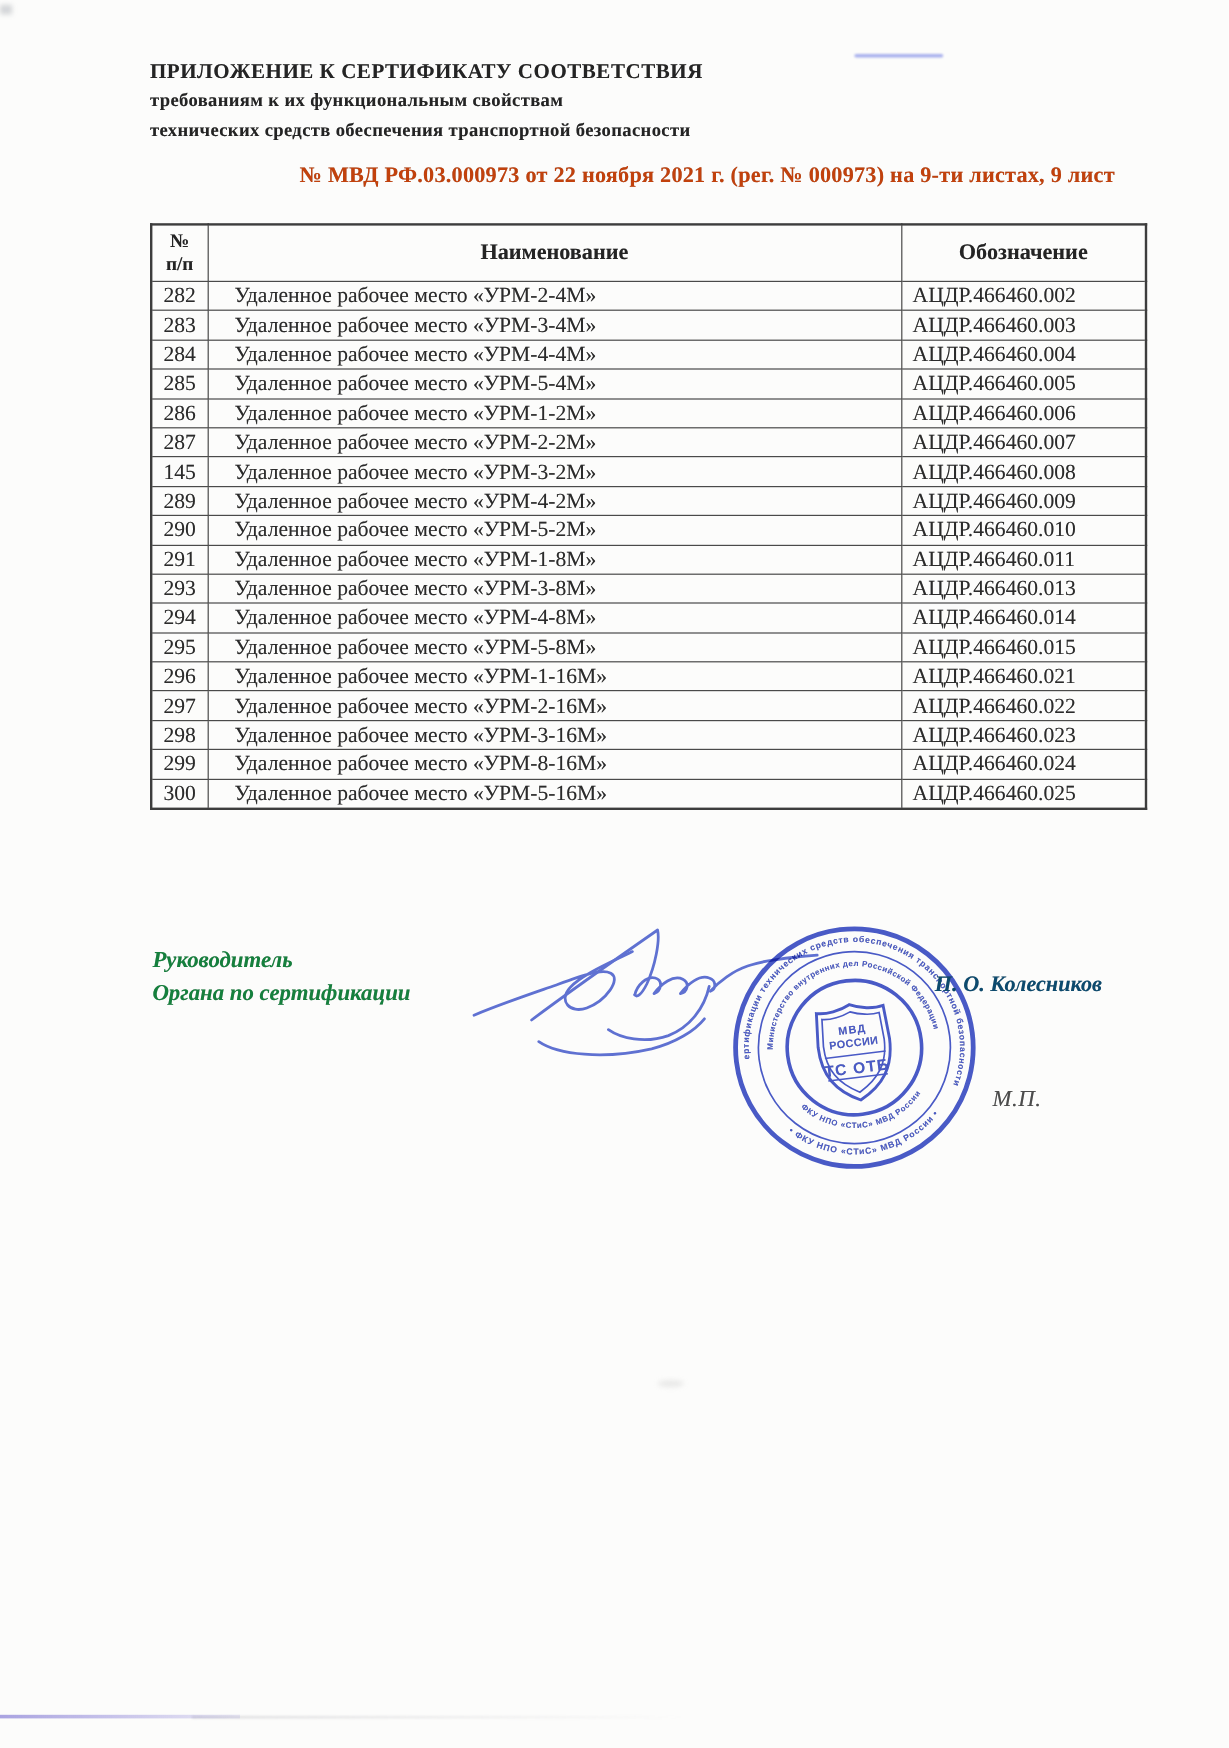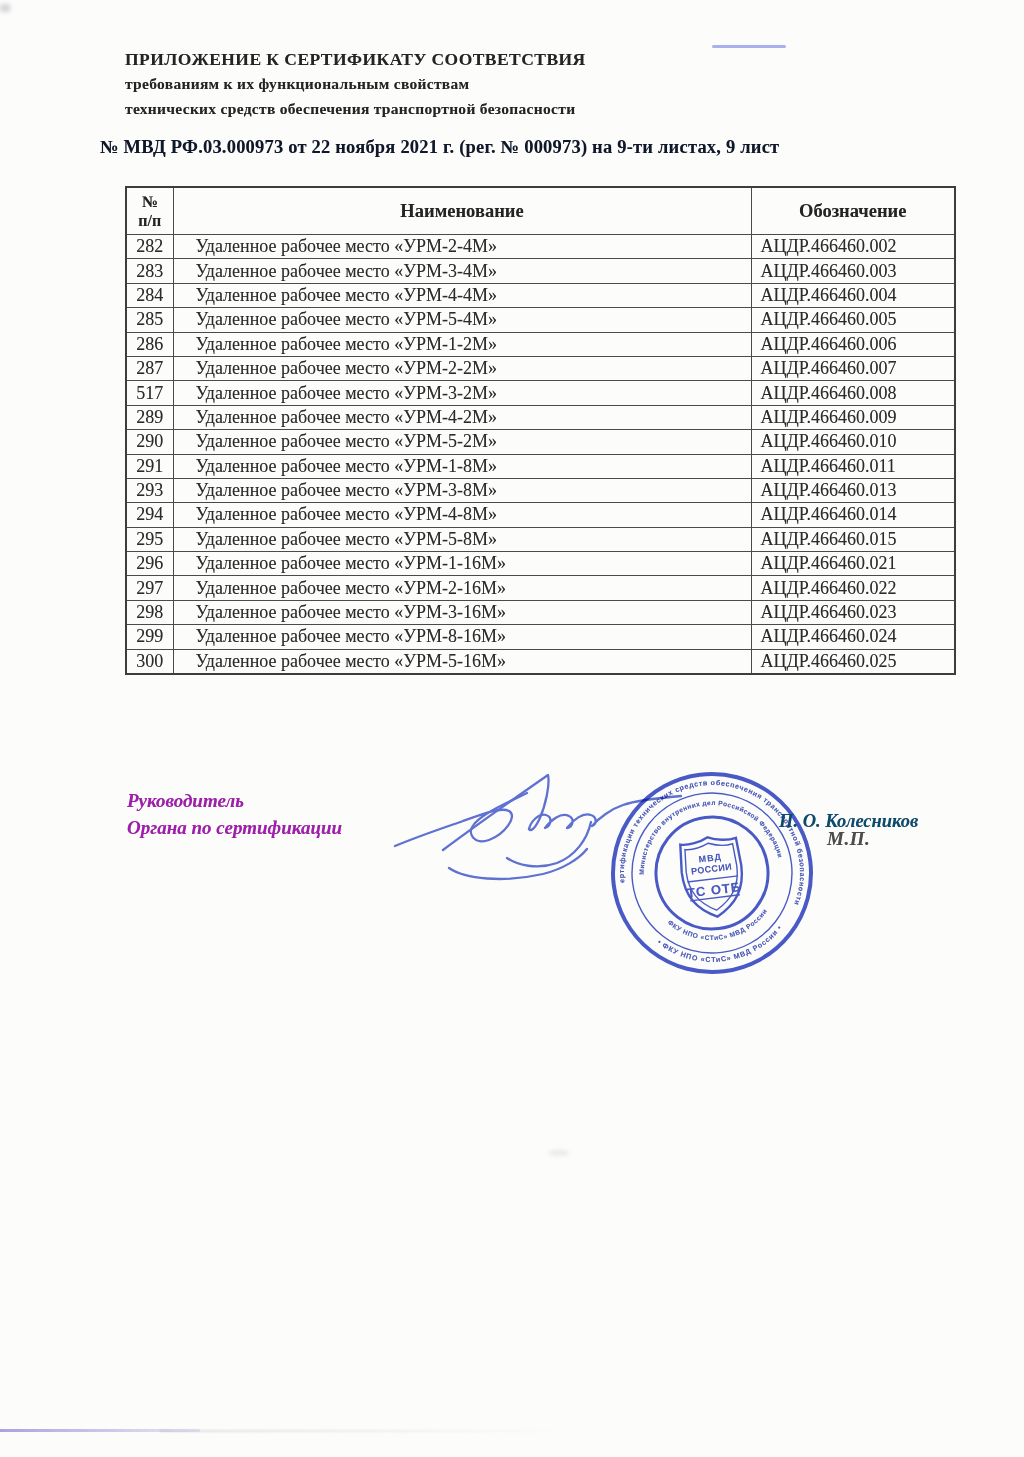--- a/index.html
+++ b/index.html
@@ -11,21 +11,21 @@
   }
   
   .title-block{
     position:absolute;left:125px;top:49px;width:829px;
     font-weight:bold;color:#242424;
   }
   .title-main{font-size:17.5px;letter-spacing:.45px;line-height:21px;}
   .title-sub{font-size:15.5px;letter-spacing:.3px;line-height:22px;margin-top:3px;}
   .reg-line{
     position:absolute;left:100px;top:137px;width:829px;
-    text-align:left;font-weight:bold;font-size:18.5px;letter-spacing:.2px;color:#0f172a;
+    text-align:right;font-weight:bold;font-size:18.5px;letter-spacing:.2px;color:#c2410c;
   }
   
   table.items{
     position:absolute;left:125px;top:186px;width:829px;
     border-collapse:collapse;table-layout:fixed;
     border:2.4px solid #3d3d3d;
   }
   table.items th, table.items td{border:1.5px solid #4a4a4a;}
   col.c1{width:47px;} col.c2{width:578px;} col.c3{width:204px;}
   thead th{
@@ -38,29 +38,29 @@
     white-space:nowrap;overflow:hidden;padding:0;
   }
   td.c-num{text-align:center;}
   td.c-name{padding-left:22px;}
   td.c-designation{padding-left:9px;}
   
   .page, table.items td, table.items th{text-shadow:0 0 .4px rgba(40,40,40,.35);}
   
   .sig-role{
     position:absolute;left:127px;top:787px;
-    font-weight:bold;font-style:italic;font-size:19px;line-height:27px;color:#a21caf;
+    font-weight:bold;font-style:italic;font-size:19px;line-height:27px;color:#15803d;
   }
   .signer-name{
     position:absolute;left:779px;top:811px;
     font-weight:bold;font-style:italic;font-size:18.5px;color:#0c4a6e;white-space:nowrap;
   }
   .seal-note{
-    position:absolute;left:827px;top:828px;
-    font-style:italic;font-size:19px;color:#4c4c4c;letter-spacing:.5px;font-weight:bold;
+    position:absolute;left:827px;top:906px;
+    font-style:italic;font-size:19px;color:#4c4c4c;letter-spacing:.5px;
   }
   .sig-svg{
     position:absolute;left:385px;top:762px;width:310px;height:180px;
     color:var(--signature-color,#4a5fd0);mix-blend-mode:multiply;
   }
   .stamp-svg{
     position:absolute;left:606px;top:767px;width:212px;height:212px;
     color:var(--stamp-color,#3c4ec5);opacity:.93;mix-blend-mode:multiply;
   }
   
@@ -132,21 +132,21 @@
           <td class="c-num">286</td>
           <td class="c-name">Удаленное рабочее место «УРМ-1-2М»</td>
           <td class="c-designation">АЦДР.466460.006</td>
         </tr>
         <tr>
           <td class="c-num">287</td>
           <td class="c-name">Удаленное рабочее место «УРМ-2-2М»</td>
           <td class="c-designation">АЦДР.466460.007</td>
         </tr>
         <tr>
-          <td class="c-num">517</td>
+          <td class="c-num">145</td>
           <td class="c-name">Удаленное рабочее место «УРМ-3-2М»</td>
           <td class="c-designation">АЦДР.466460.008</td>
         </tr>
         <tr>
           <td class="c-num">289</td>
           <td class="c-name">Удаленное рабочее место «УРМ-4-2М»</td>
           <td class="c-designation">АЦДР.466460.009</td>
         </tr>
         <tr>
           <td class="c-num">290</td>

